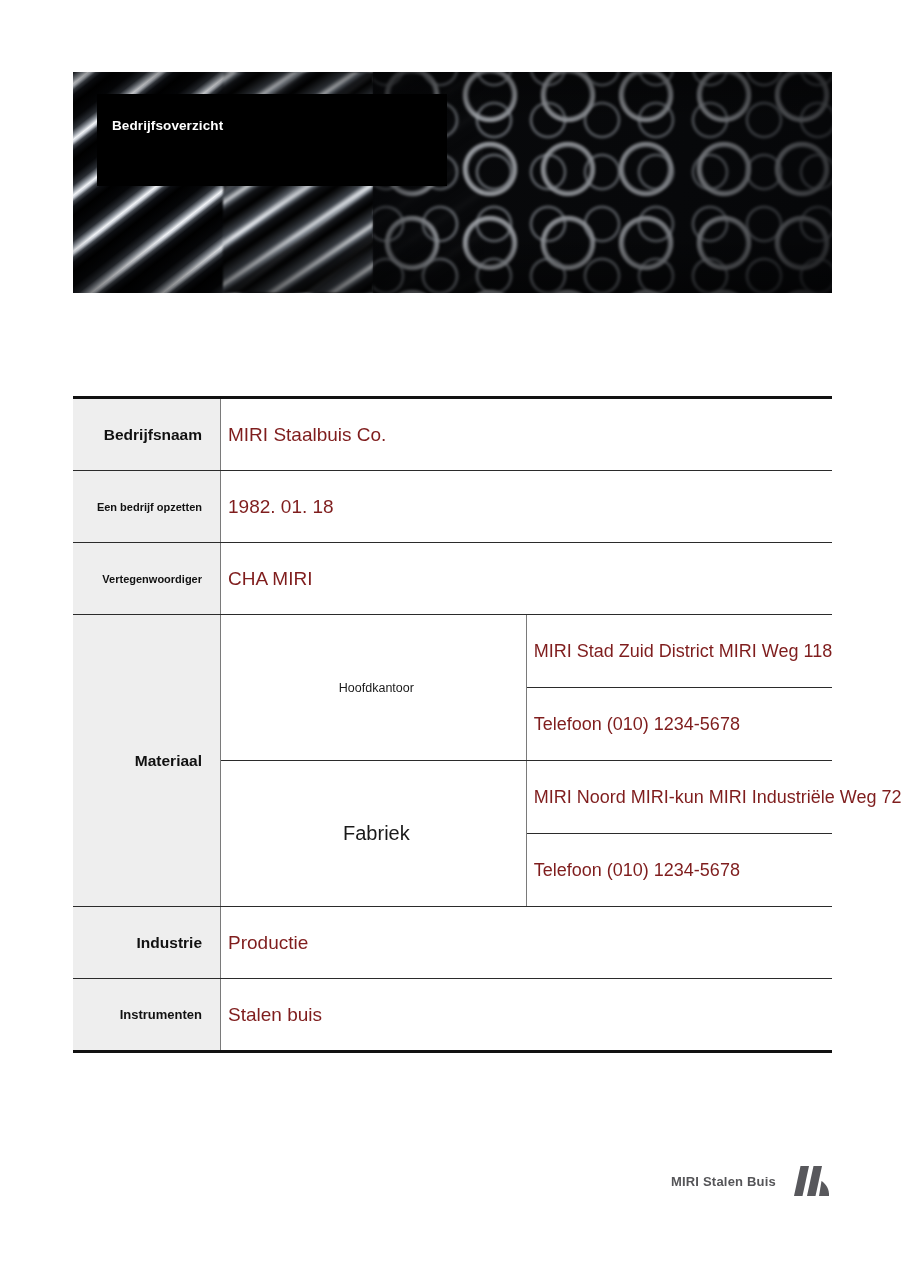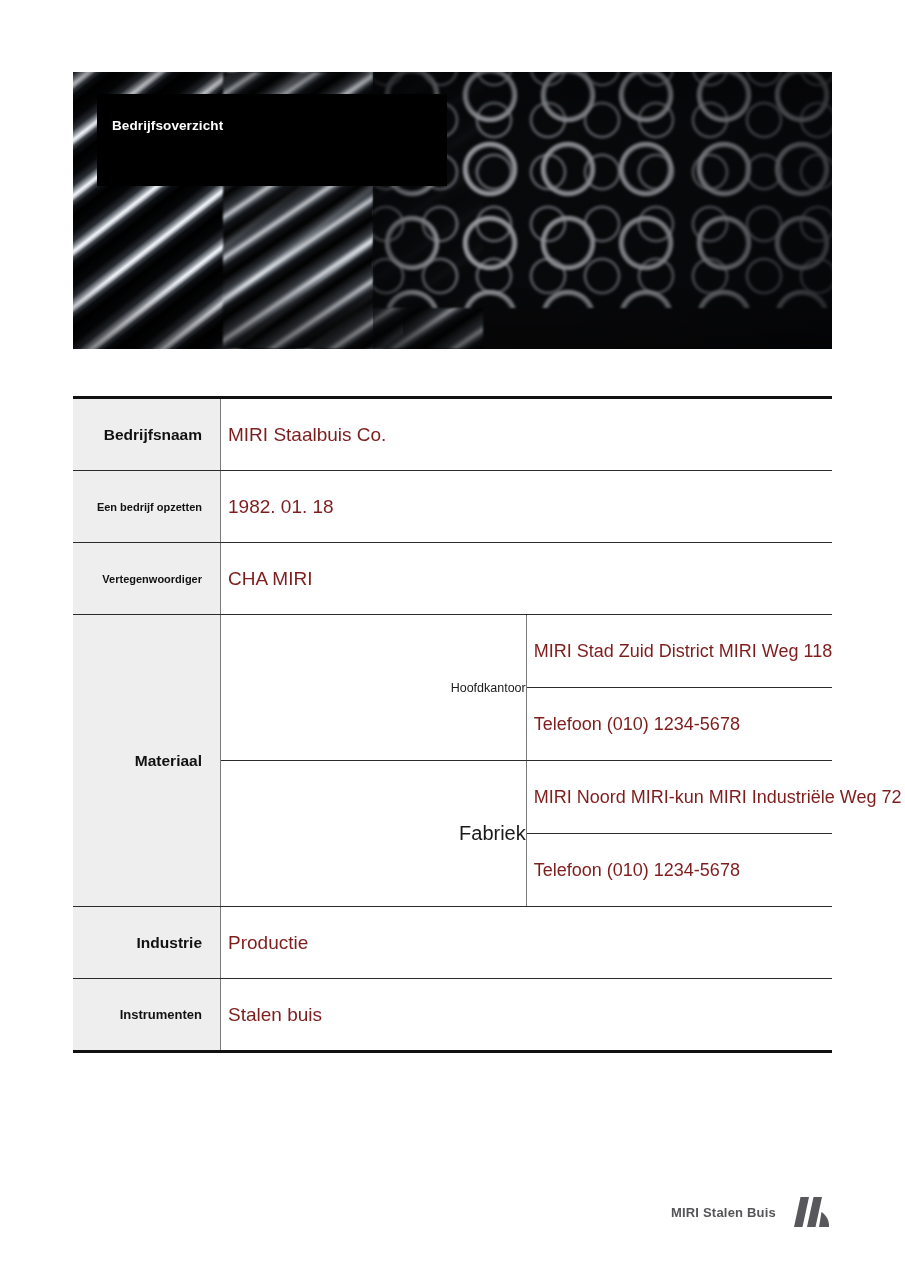--- a/index.html
+++ b/index.html
@@ -15,21 +15,21 @@
     color: #1a1a1a;
     overflow: hidden;
   }
 
   
   .hero {
     position: absolute;
     left: 73px;
     top: 72px;
     width: 759px;
-    height: 277px;
+    height: 221px;
     overflow: hidden;
     background: #0a0a0c;
   }
   .hero-art {
     position: absolute;
     inset: 0;
   }
   
   .hero-streaks {
     position: absolute;
@@ -140,21 +140,21 @@
     border-bottom: 1px solid #2b2b2b;
   }
   td.label.nobottom { border-bottom: none; }
   .label-lg { font-size: 15.5px; }
   .label-md { font-size: 13px; margin-top: 17px; }
   .label-sm { font-size: 11px; }
 
   td.sublabel {
     width: 99px;
     background: #ffffff;
-    text-align: right;
+    text-align: center;
     padding-left: 6px;
     color: #1a1a1a;
     border-right: 1px solid #7a7a7a;
   }
   .sublabel-lg { font-size: 20px; margin-top: 18px; }
   .sublabel-sm { font-size: 12.5px; }
 
   td.value {
     padding-left: 7px;
     font-size: 19px;
@@ -164,21 +164,21 @@
   td.value-sub { font-size: 18px; }
 
   .h-tall   { height: 71px; }
   .h-mid    { height: 71px; }
   .h-addr   { height: 72px; }
 
   
   .footer {
     position: absolute;
     right: 73px;
-    top: 1195px;
+    top: 1164px;
     display: flex;
     align-items: center;
     gap: 12px;
   }
   .footer-text {
     font-size: 13px;
     font-weight: bold;
     color: #555558;
     letter-spacing: 0.2px;
   }

